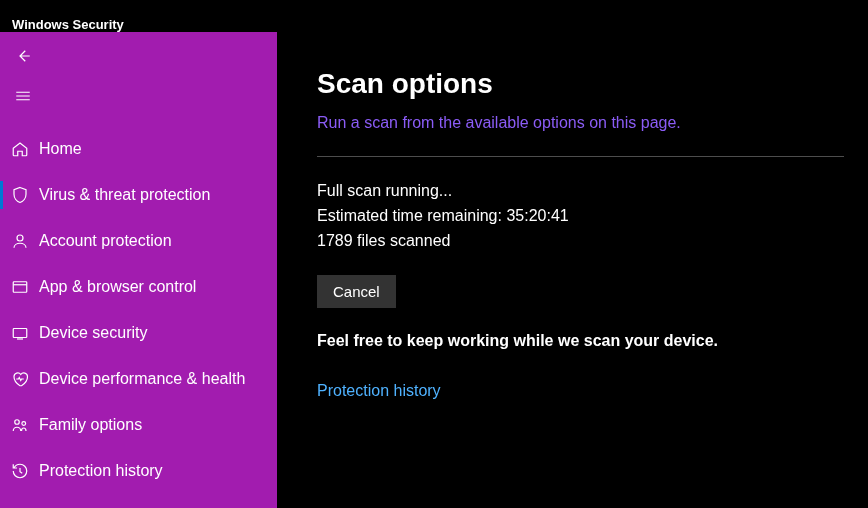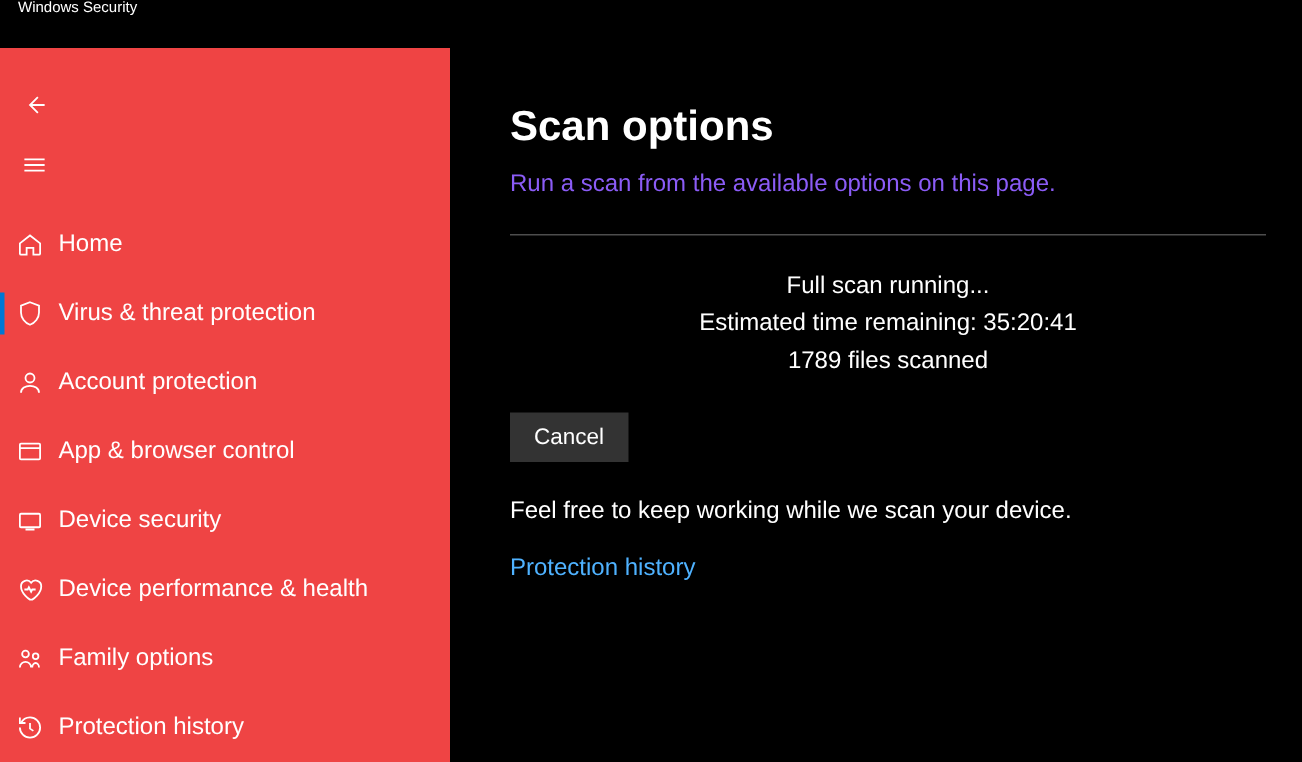--- a/index.html
+++ b/index.html
@@ -13,37 +13,37 @@
       color: #ffffff;
       width: 868px;
       height: 508px;
       overflow: hidden;
       display: flex;
       flex-direction: column;
     }
     .titlebar {
       height: 32px;
       display: flex;
-      align-items: flex-start;
+      align-items: flex-end;
       padding-left: 12px;
       background: #000000;
-      font-size: 10px;
-      font-weight: 400;
+      font-size: 13px;
+      font-weight: 700;
     }
     .app-body {
       display: flex;
       flex: 1;
       overflow: hidden;
     }
     .sidebar {
-      width: 300px;
-      background: #ef4444;
+      width: 277px;
+      background: #a21caf;
       display: flex;
       flex-direction: column;
-      padding-top: 20px;
+      padding-top: 6px;
     }
     .sidebar-top-btn {
       width: 48px;
       height: 40px;
       display: flex;
       align-items: center;
       justify-content: flex-start;
       padding-left: 14px;
       cursor: pointer;
     }
@@ -107,40 +107,39 @@
     .divider {
       height: 1px;
       background: #4d4d4d;
       margin-bottom: 22px;
       width: 100%;
     }
     .status-line {
       font-size: 16px;
       font-weight: 400;
       line-height: 1.55;
-      text-align: center;
     }
     .btn {
       display: inline-flex;
       align-items: center;
       justify-content: center;
       background: #333333;
       color: #ffffff;
       border: none;
       padding: 8px 16px;
       font-size: 15px;
       font-family: inherit;
       cursor: pointer;
       margin-top: 22px;
       margin-bottom: 24px;
     }
     .info-line {
       font-size: 16px;
-      font-weight: 400;
-      margin-bottom: 20px;
+      font-weight: 700;
+      margin-bottom: 32px;
     }
     .link {
       color: #4fb2ff;
       font-size: 16px;
       cursor: pointer;
       text-decoration: none;
     }
   </style>
 </head>
 <body>

